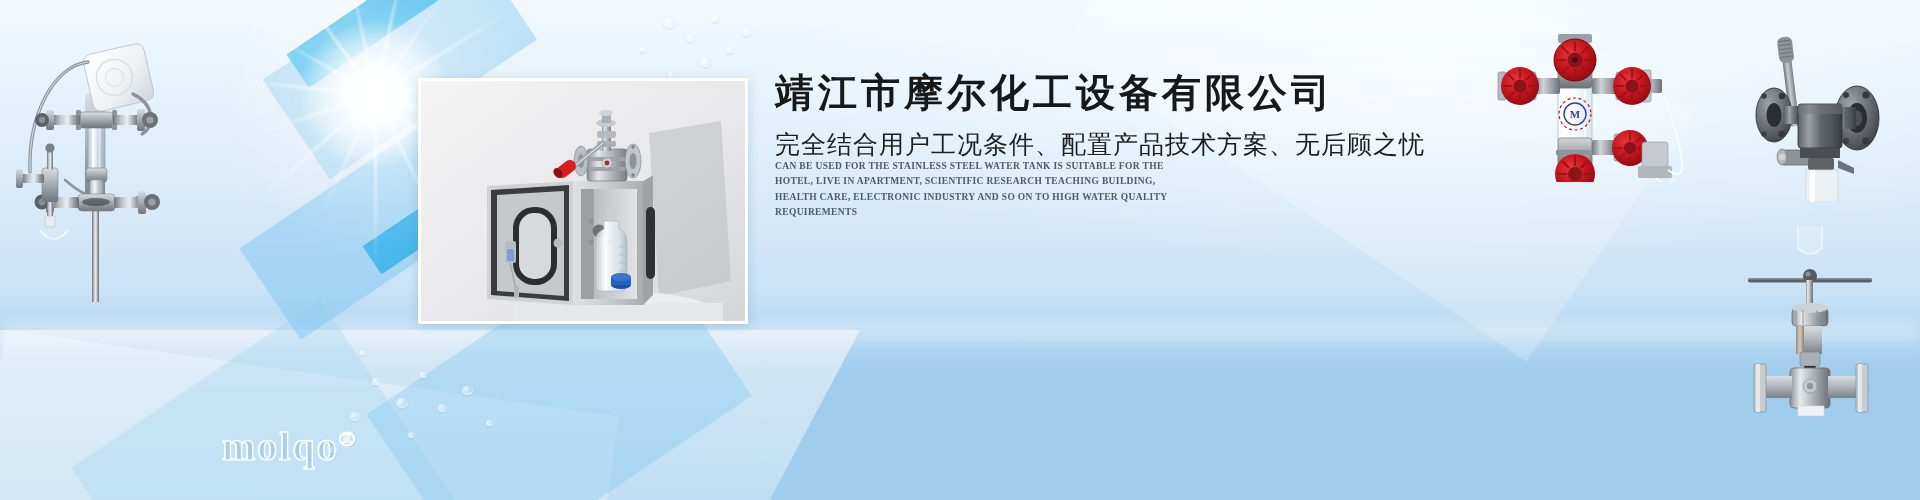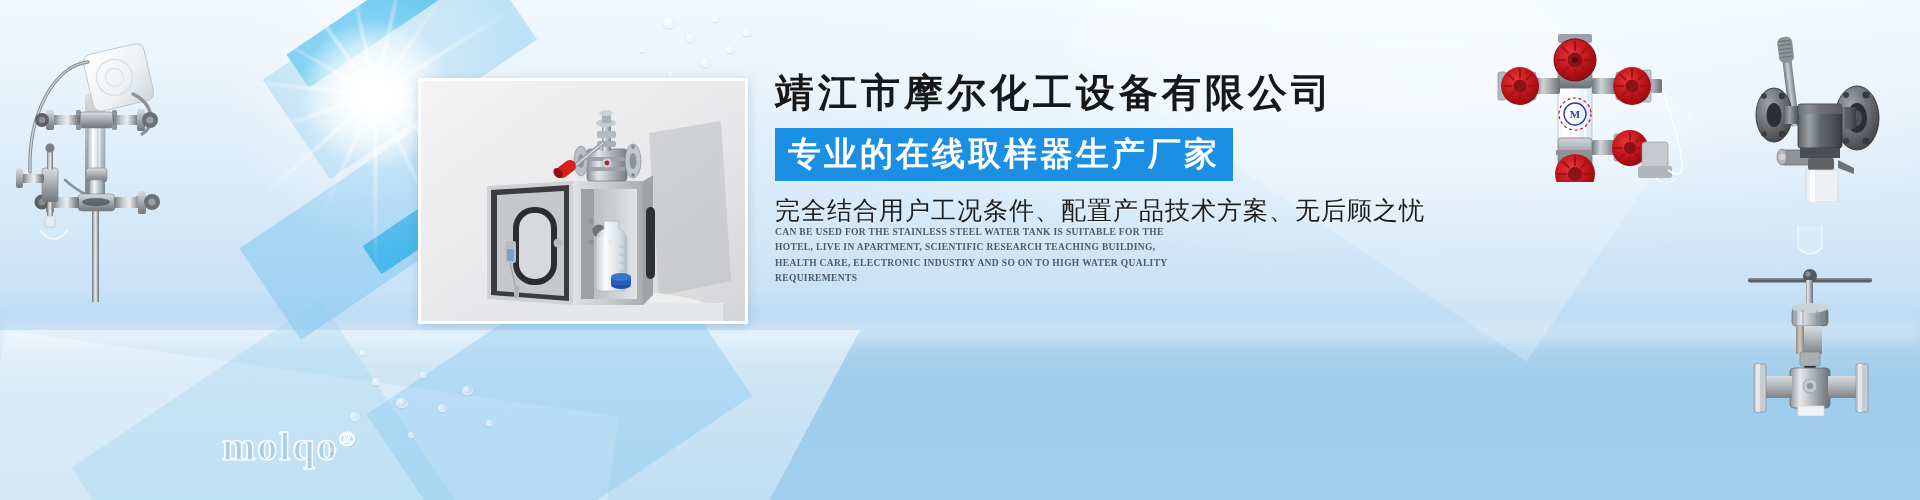--- a/index.html
+++ b/index.html
@@ -716,21 +716,20 @@
       <rect x="110" y="138" width="12" height="48" rx="2" fill="#c6ccd0" stroke="#888e93" stroke-width="0.7"></rect>
       <rect x="112" y="138" width="4" height="48" fill="#e4e8eb"></rect>
 
       <rect x="52" y="180" width="26" height="10" fill="#f0f3f5" stroke="#d1d6da" stroke-width="0.7"></rect>
     </svg>
   </div>
 
   <div class="text-block">
     <div class="company-title">靖江市摩尔化工设备有限公司</div>
 
-    <div class="headline-bar">专业的在线取样器生产厂家</div>
 
     <div class="subline">完全结合用户工况条件、配置产品技术方案、无后顾之忧</div>
 
 
     <div class="eng-desc">CAN BE USED FOR THE STAINLESS STEEL WATER TANK IS SUITABLE FOR THE HOTEL, LIVE IN APARTMENT, SCIENTIFIC RESEARCH TEACHING BUILDING, HEALTH CARE, ELECTRONIC INDUSTRY AND SO ON TO HIGH WATER QUALITY REQUIREMENTS</div>
   </div>
 
   <div class="watermark">
     <span>molqo</span><span class="reg">®</span>
   </div>

